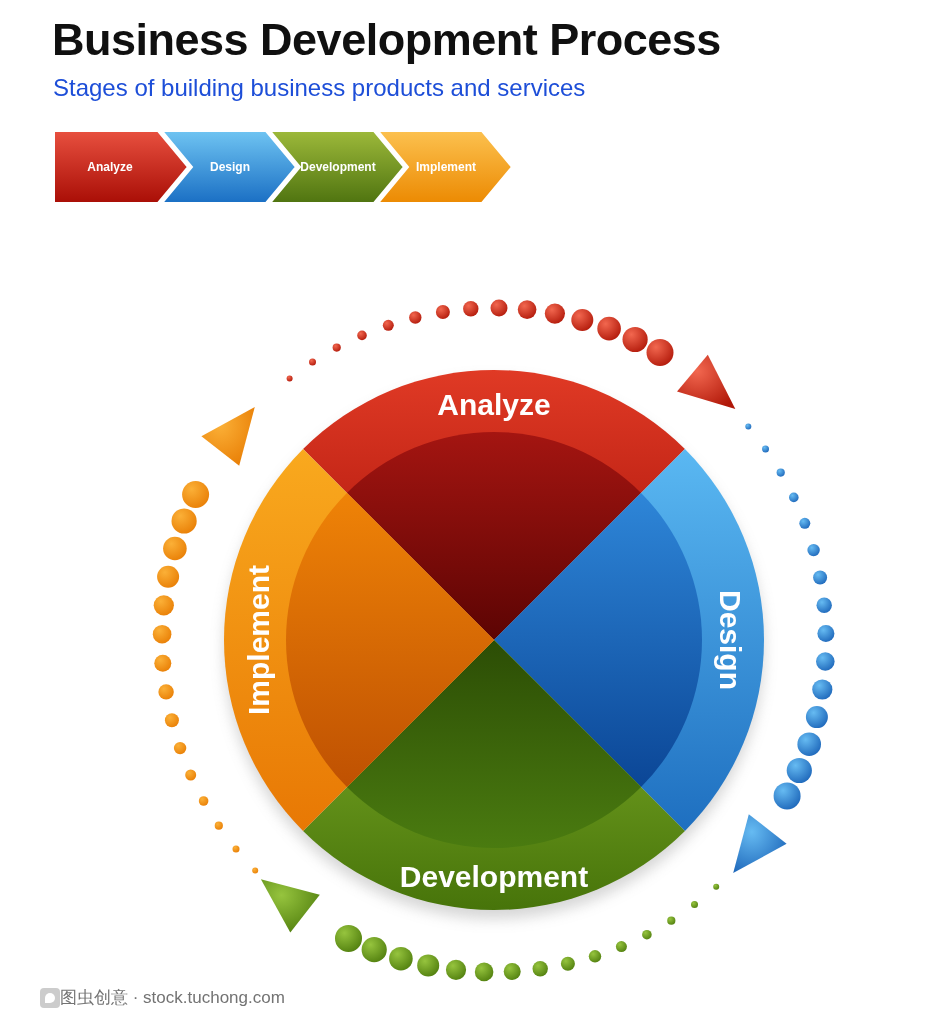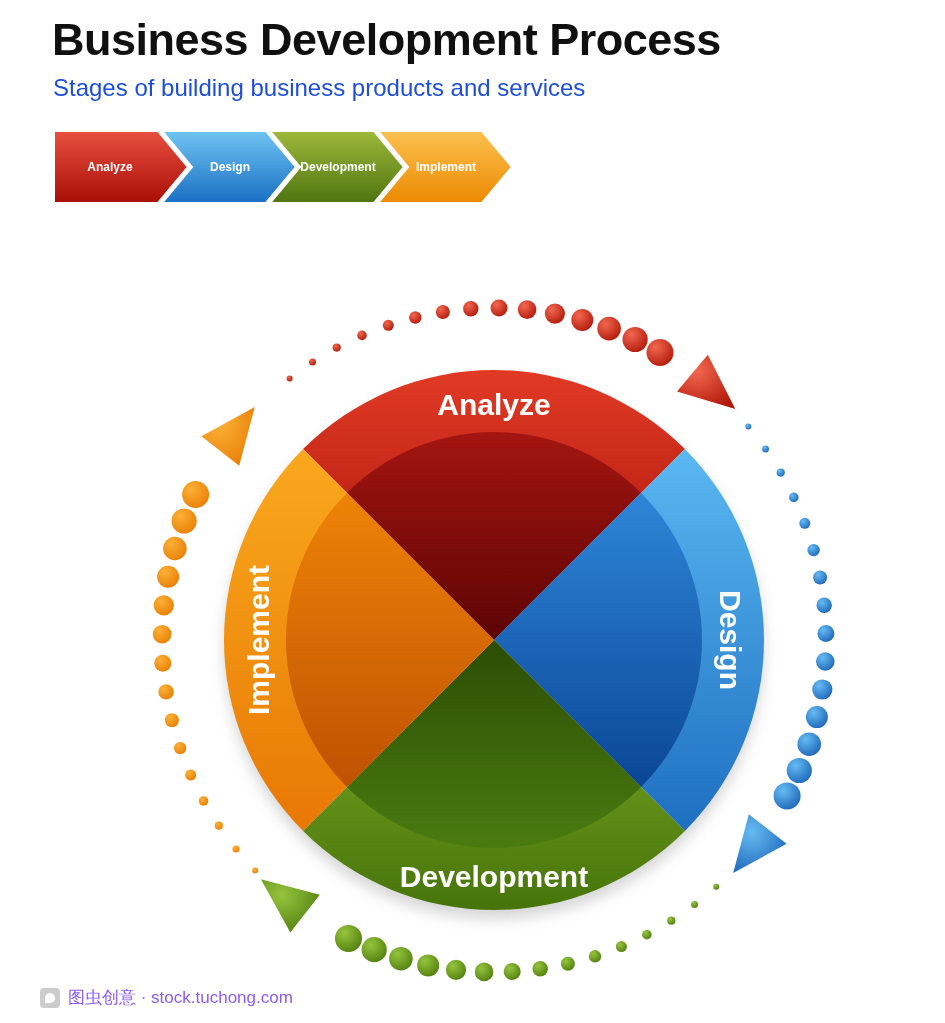--- a/index.html
+++ b/index.html
@@ -3,21 +3,21 @@
 <meta charset="utf-8">
 <style>
   html,body{margin:0;padding:0;background:#ffffff;}
   body{font-family:"Liberation Sans", sans-serif;}
   .page{position:relative;width:945px;height:1023px;background:#ffffff;overflow:hidden;margin-left:24px;}
   .header{position:absolute;left:28px;top:14px;}
   .title{font-size:45px;font-weight:bold;color:#101010;margin:0;letter-spacing:-0.5px;}
   .subtitle{font-size:24px;color:#1d4ed8;margin:8px 0 0 1px;font-weight:normal;}
   .stage-bar-wrap{position:absolute;left:26px;top:128px;}
   .wheel-wrap{position:absolute;left:0;top:0;width:945px;height:1023px;}
-  .watermark{position:absolute;left:16px;top:986px;display:flex;align-items:center;gap:8px;color:#8b5cf6;font-size:17px;}
+  .watermark{position:absolute;left:16px;top:986px;display:flex;align-items:center;color:#737373;font-size:17px;}
   .wm-logo{display:inline-block;width:20px;height:20px;border-radius:4px;background:#cccccc;position:relative;}
   .wm-logo::after{content:"";position:absolute;left:5px;top:5px;width:10px;height:10px;border-radius:50% 50% 50% 0;background:#ffffff;}
   svg text{font-family:"Liberation Sans", sans-serif;}
 </style>
 </head>
 <body>
 
 <div class="page">
 
   <div class="header">

